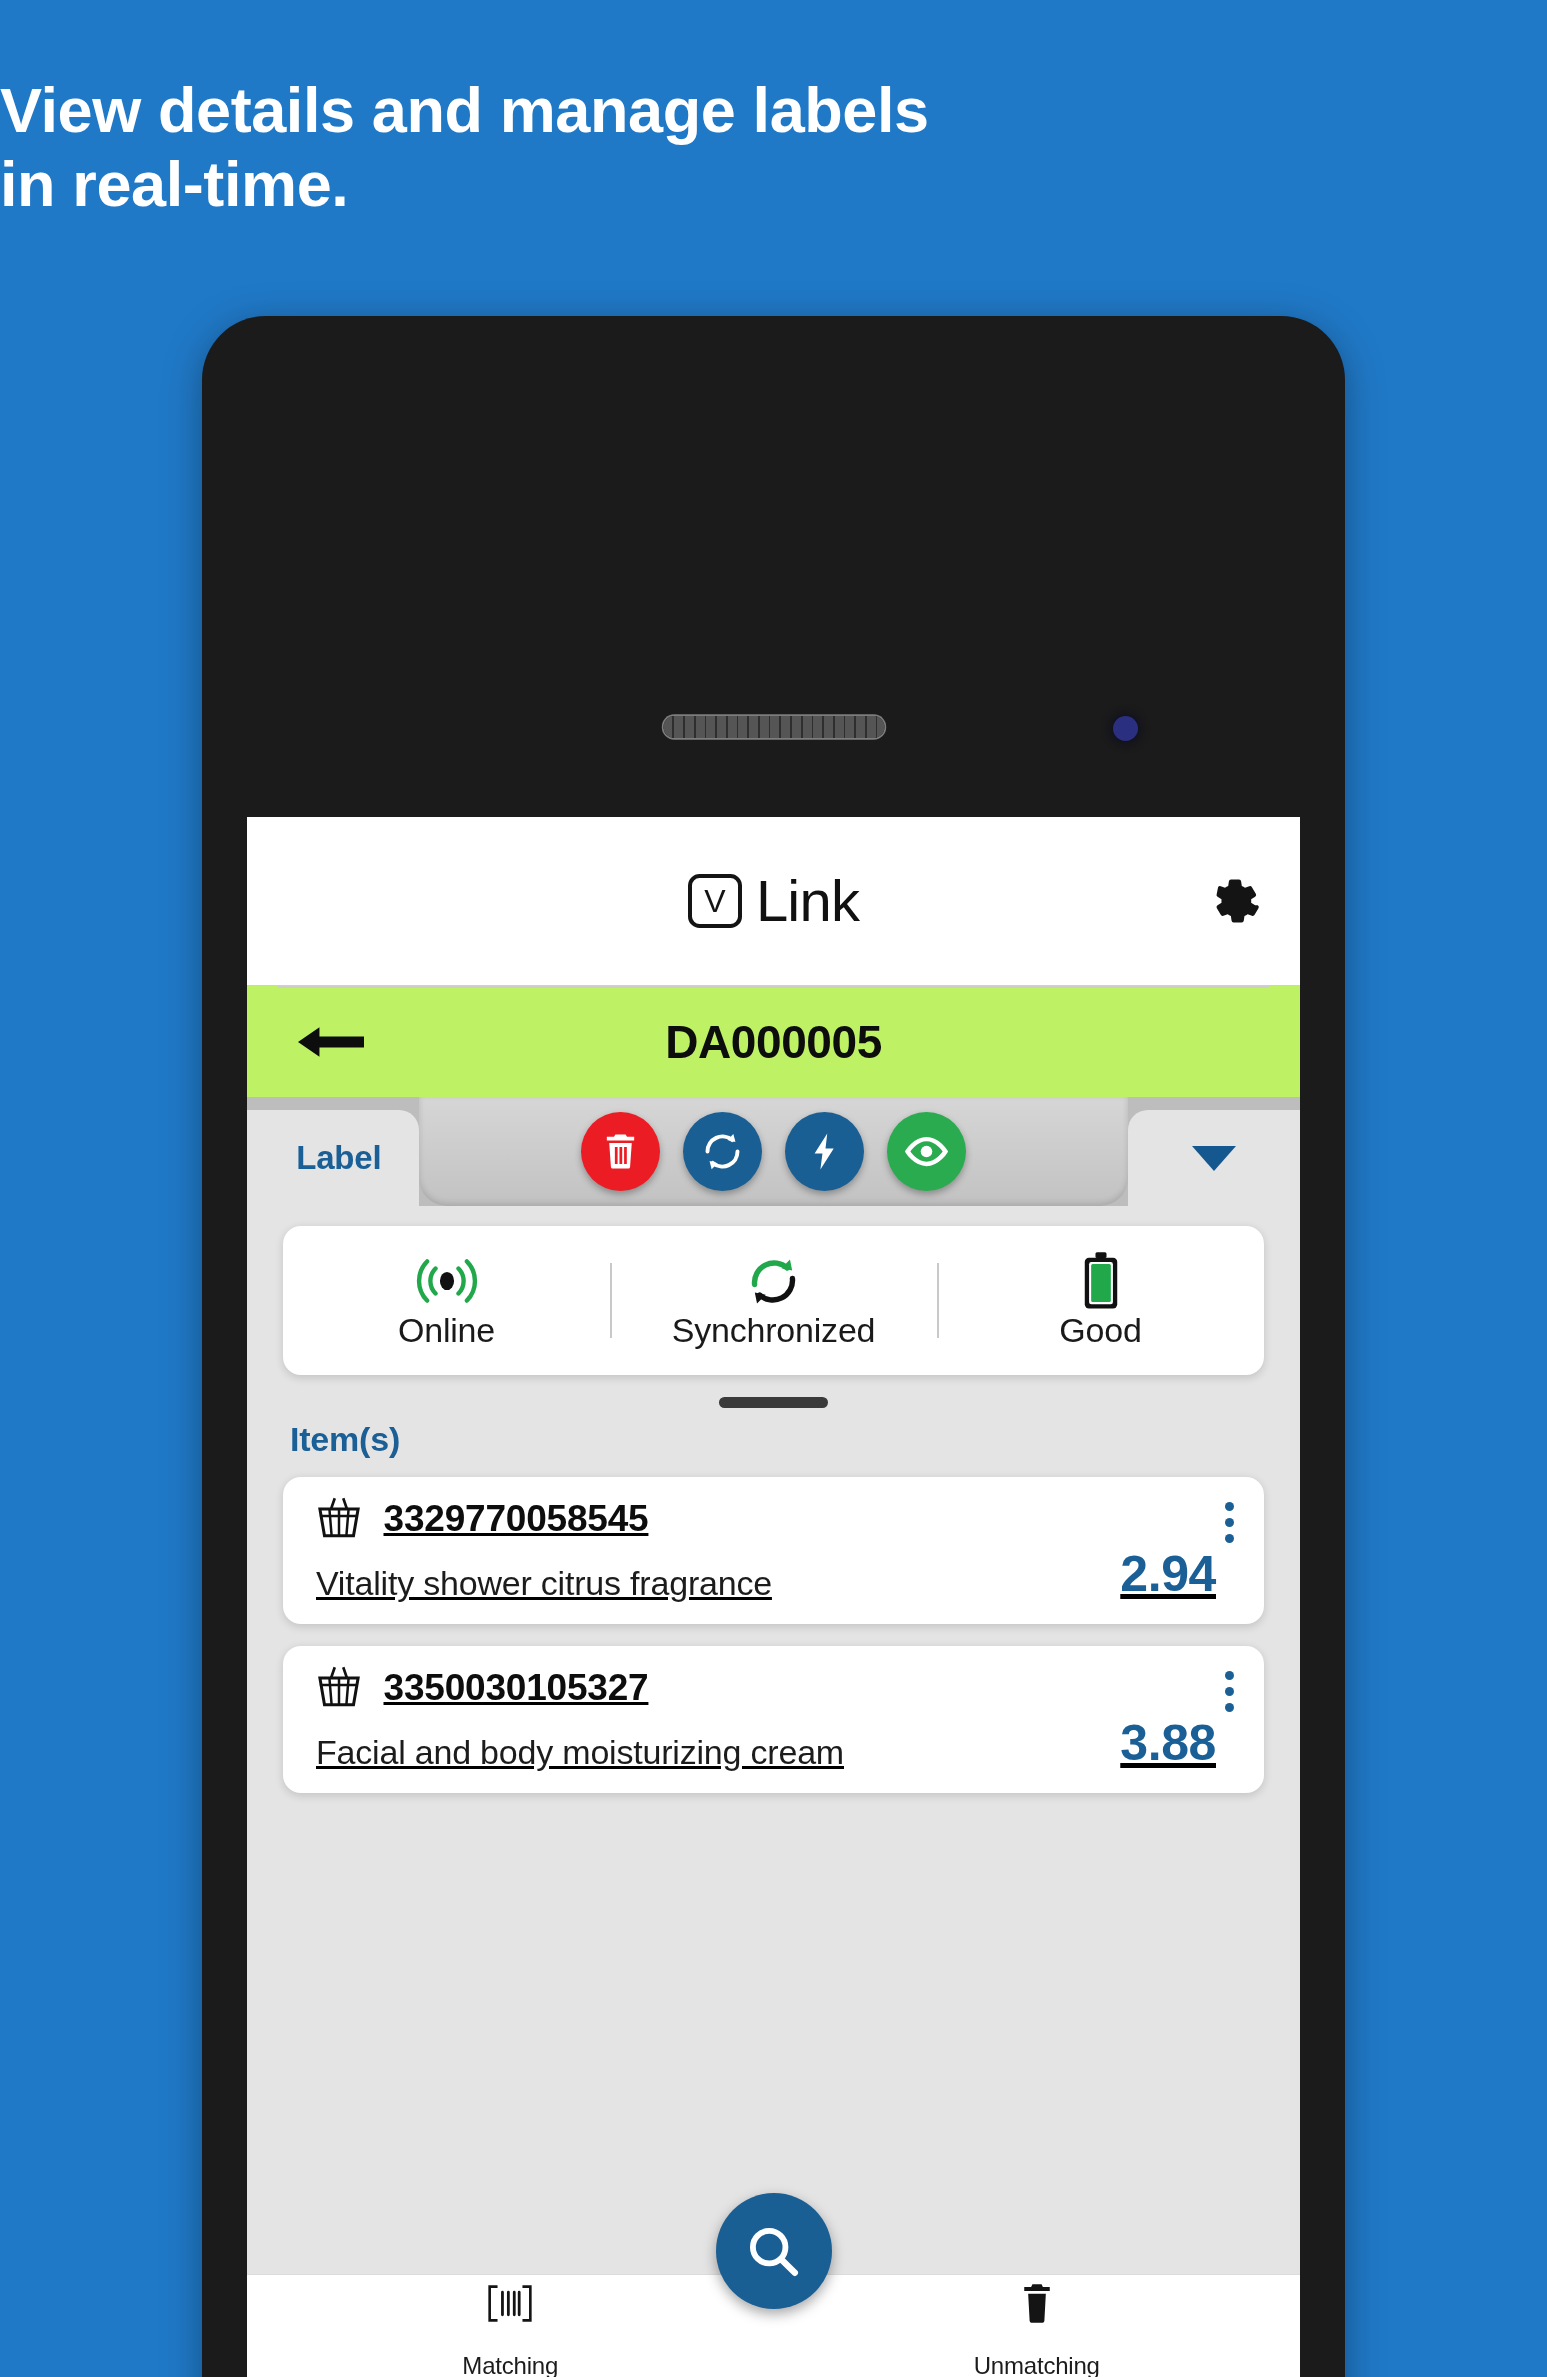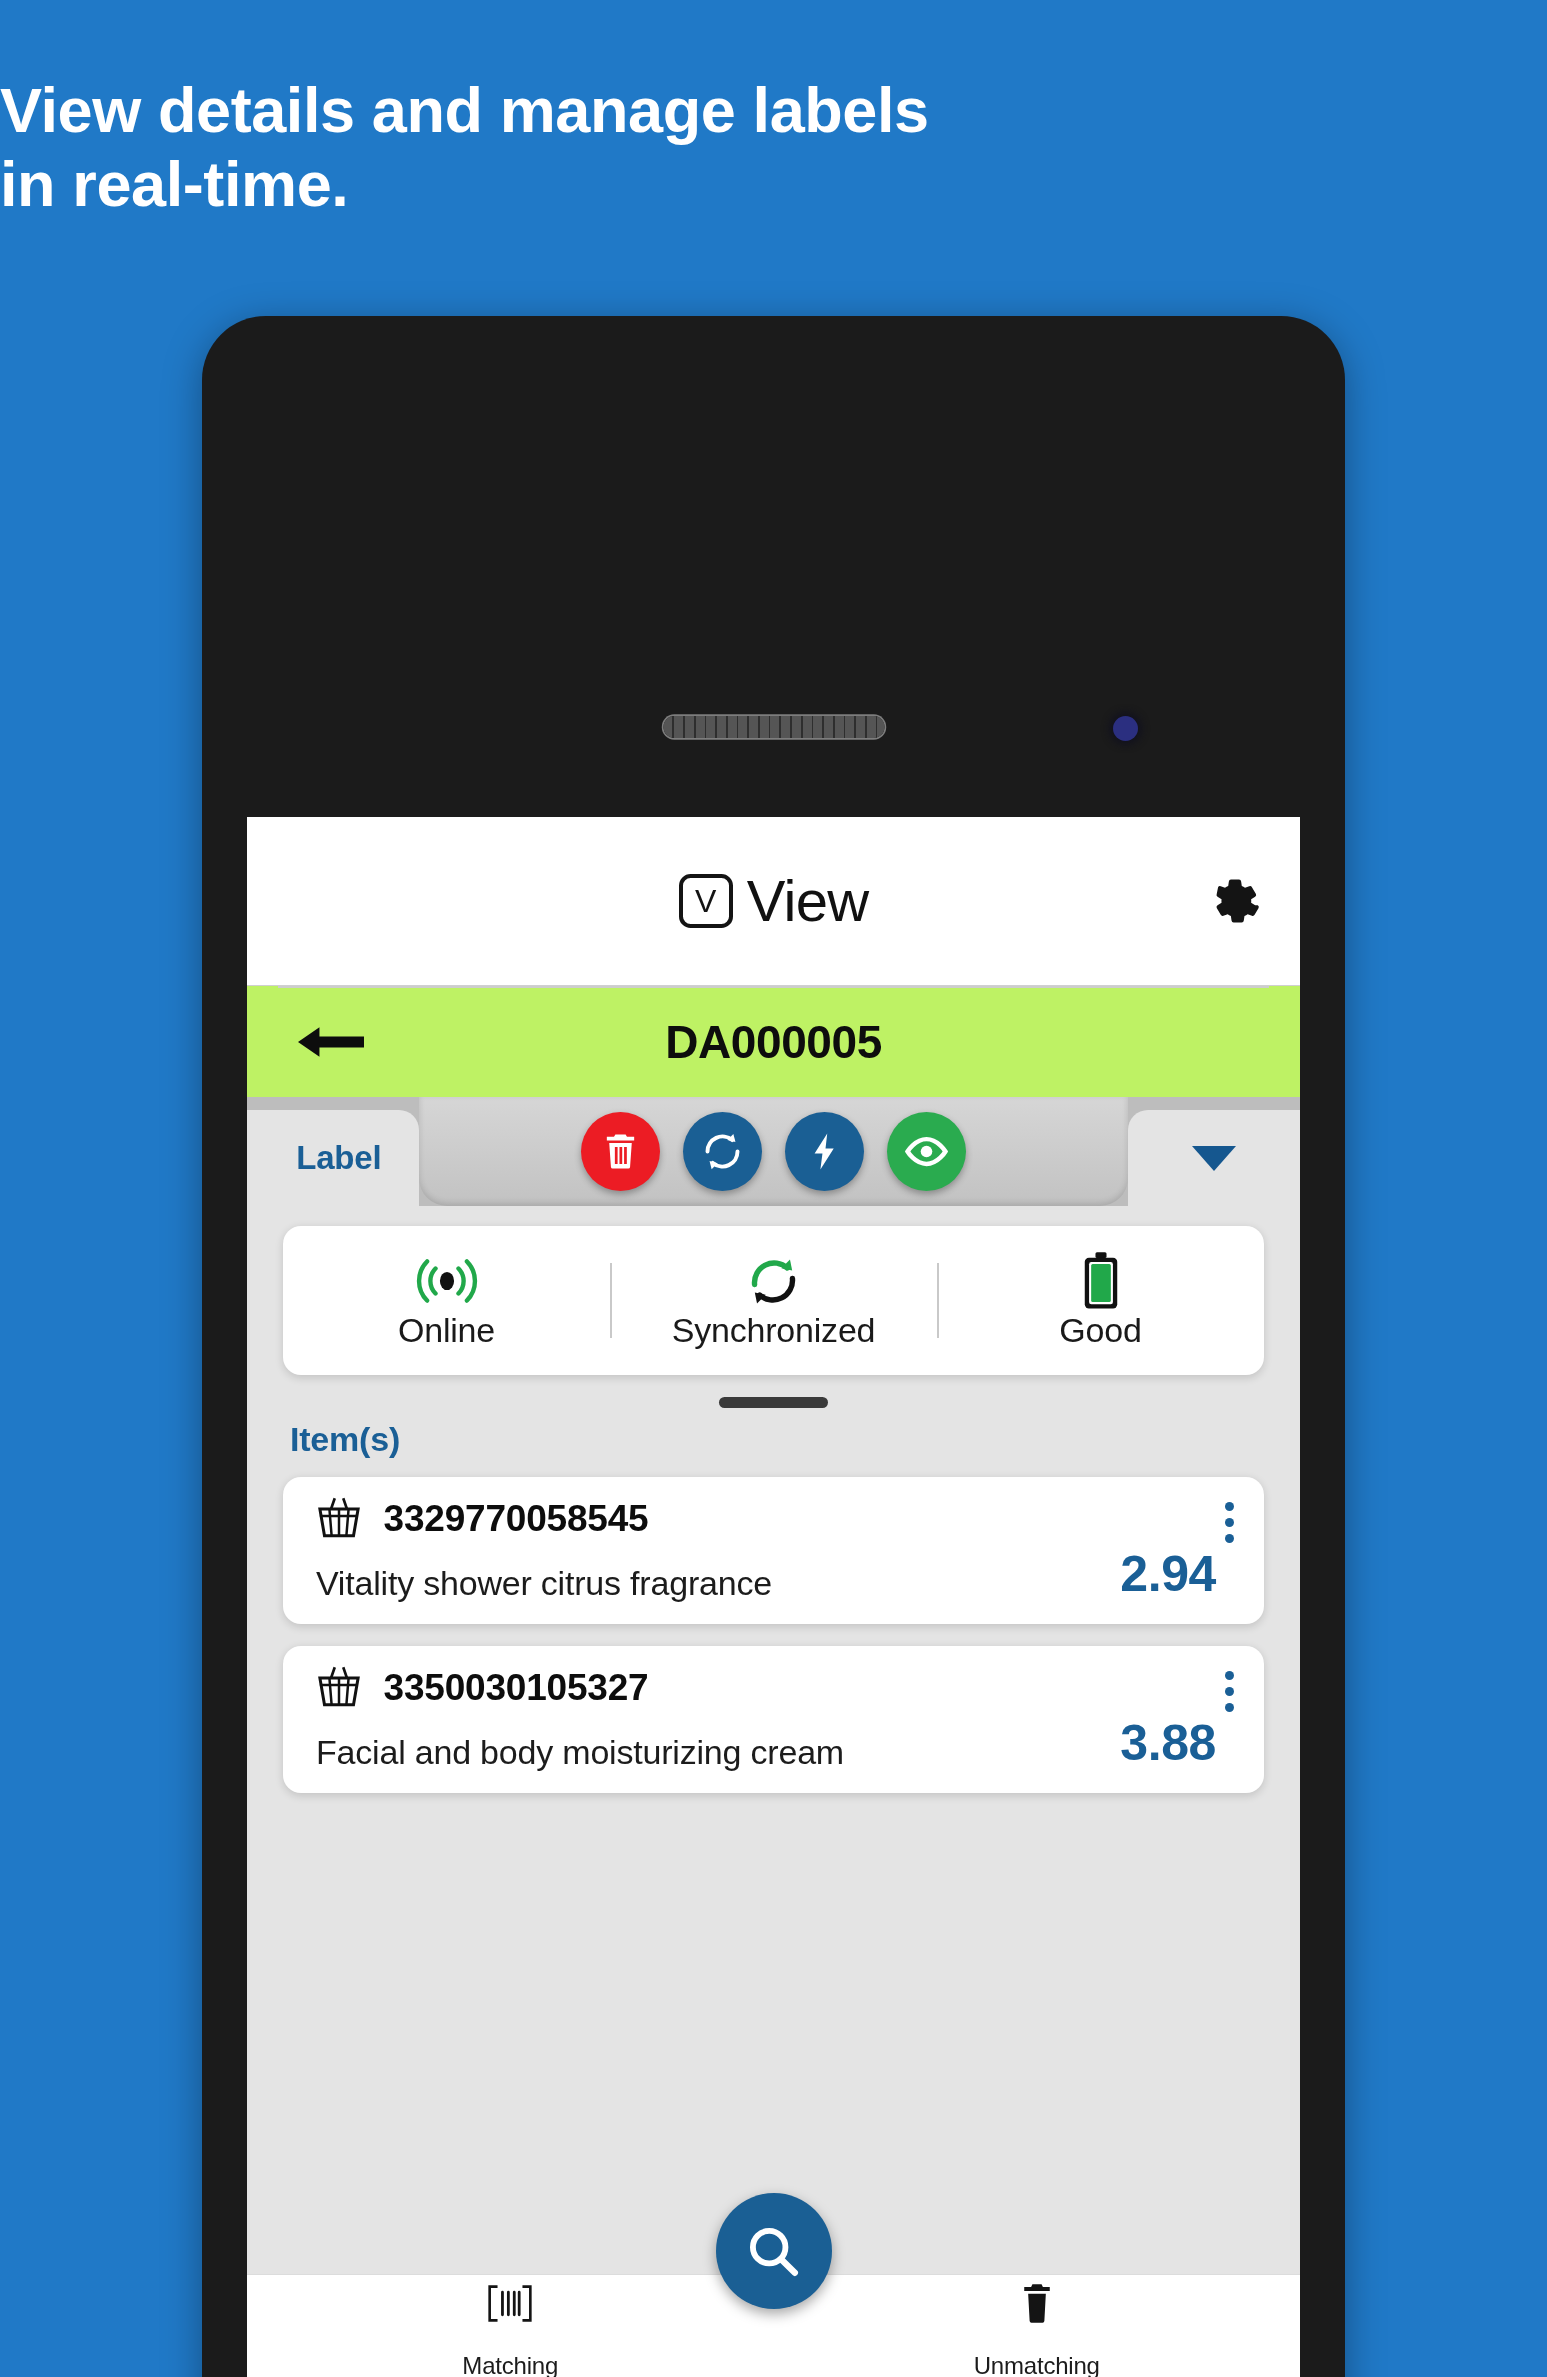--- a/index.html
+++ b/index.html
@@ -279,20 +279,21 @@
     padding: 11.6px 0 0 43px;
     letter-spacing: -0.2px;
   }
   .item-list { padding: 18px 36px 0 36px; display: flex; flex-direction: column; gap: 21.5px; }
   .item-card {
     background: #ffffff;
     border-radius: 18px;
     padding: 18px 23px 21.5px 23px;
     box-shadow: 0 2.5px 8.3px rgba(0,0,0,0.14);
     position: relative;
+    text-decoration: underline;
   }
   .item-top {
     display: flex;
     align-items: center;
     gap: 21.5px;
     padding-left: 10px;
   }
   .item-code {
     font-size: 37px;
     font-weight: bold;
@@ -393,21 +394,21 @@
       <div class="speaker-bar"></div>
     </div>
     <div class="camera"></div>
   </div>
 
   <div class="screen">
 
     <div class="app-bar">
       <div class="brand">
         <div class="brand-mark">V</div>
-        <div class="brand-text">View</div>
+        <div class="brand-text">Link</div>
       </div>
       <div class="gear-btn">
         <svg width="64" height="64" viewBox="0 0 24 24" aria-hidden="true">
           <path fill="#141414" d="M12 8.2a3.8 3.8 0 1 0 0 7.6 3.8 3.8 0 0 0 0-7.6zm0 5.9a2.1 2.1 0 1 1 0-4.2 2.1 2.1 0 0 1 0 4.2z"></path>
           <path fill="#141414" d="M20.3 13.6l-1.5-.9a6.9 6.9 0 0 0 0-1.4l1.5-.9a.8.8 0 0 0 .3-1l-1.5-2.6a.8.8 0 0 0-1-.35l-1.6.6a7 7 0 0 0-1.2-.7l-.25-1.7a.8.8 0 0 0-.8-.7h-3a.8.8 0 0 0-.8.7l-.25 1.7c-.42.2-.82.43-1.2.7l-1.6-.6a.8.8 0 0 0-1 .35L5.9 9.4a.8.8 0 0 0 .3 1l1.5.9a6.9 6.9 0 0 0 0 1.4l-1.5.9a.8.8 0 0 0-.3 1l1.5 2.6a.8.8 0 0 0 1 .35l1.6-.6c.38.27.78.5 1.2.7l.25 1.7a.8.8 0 0 0 .8.7h3a.8.8 0 0 0 .8-.7l.25-1.7c.42-.2.82-.43 1.2-.7l1.6.6a.8.8 0 0 0 1-.35l1.5-2.6a.8.8 0 0 0-.3-1z"></path>
         </svg>
       </div>
     </div>
 
     <div class="title-row">

